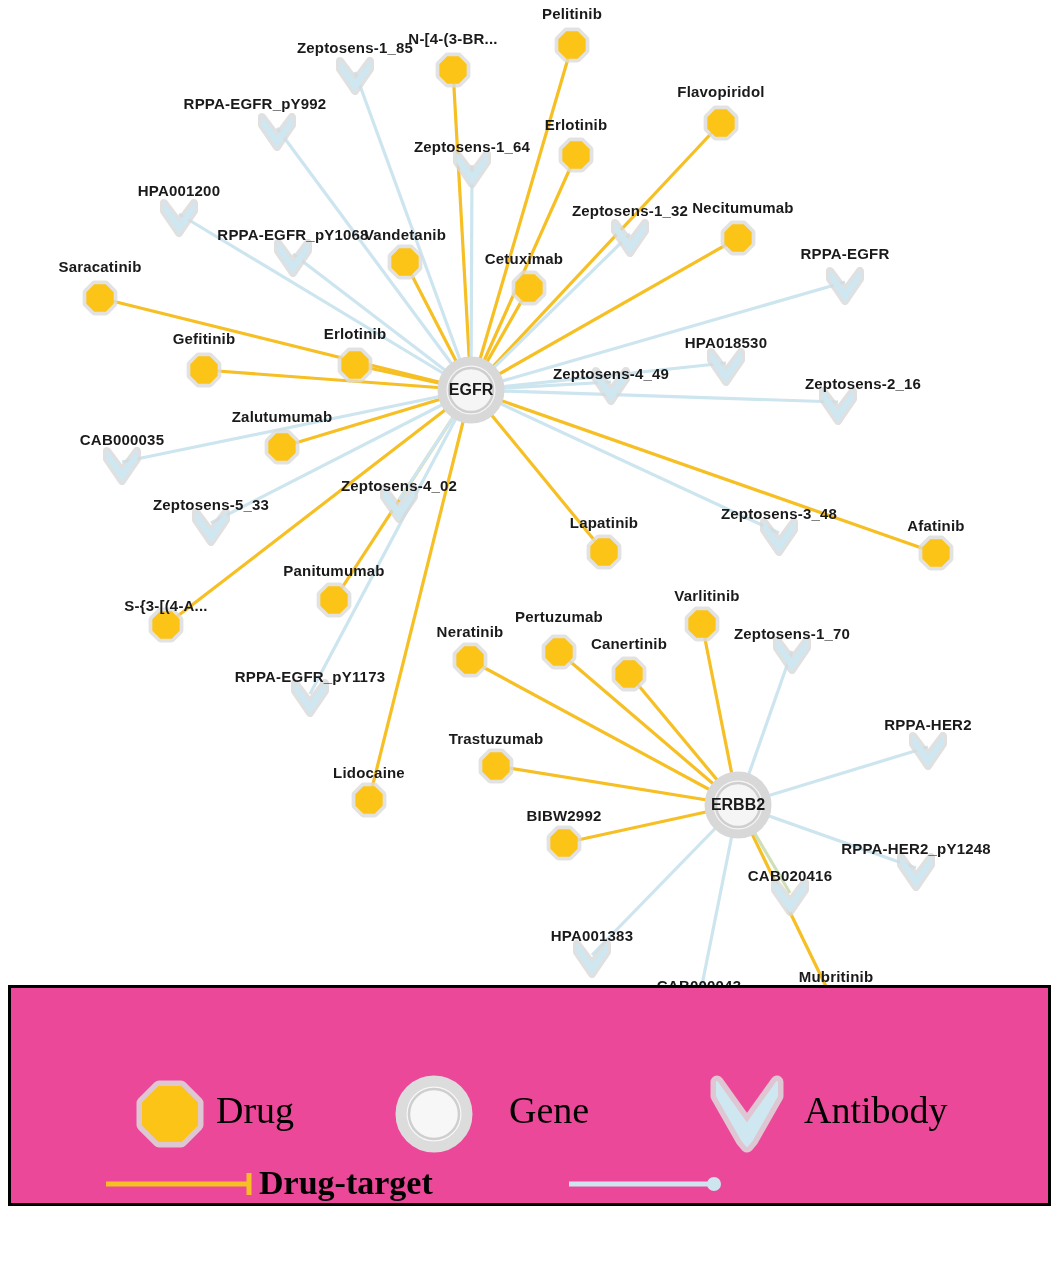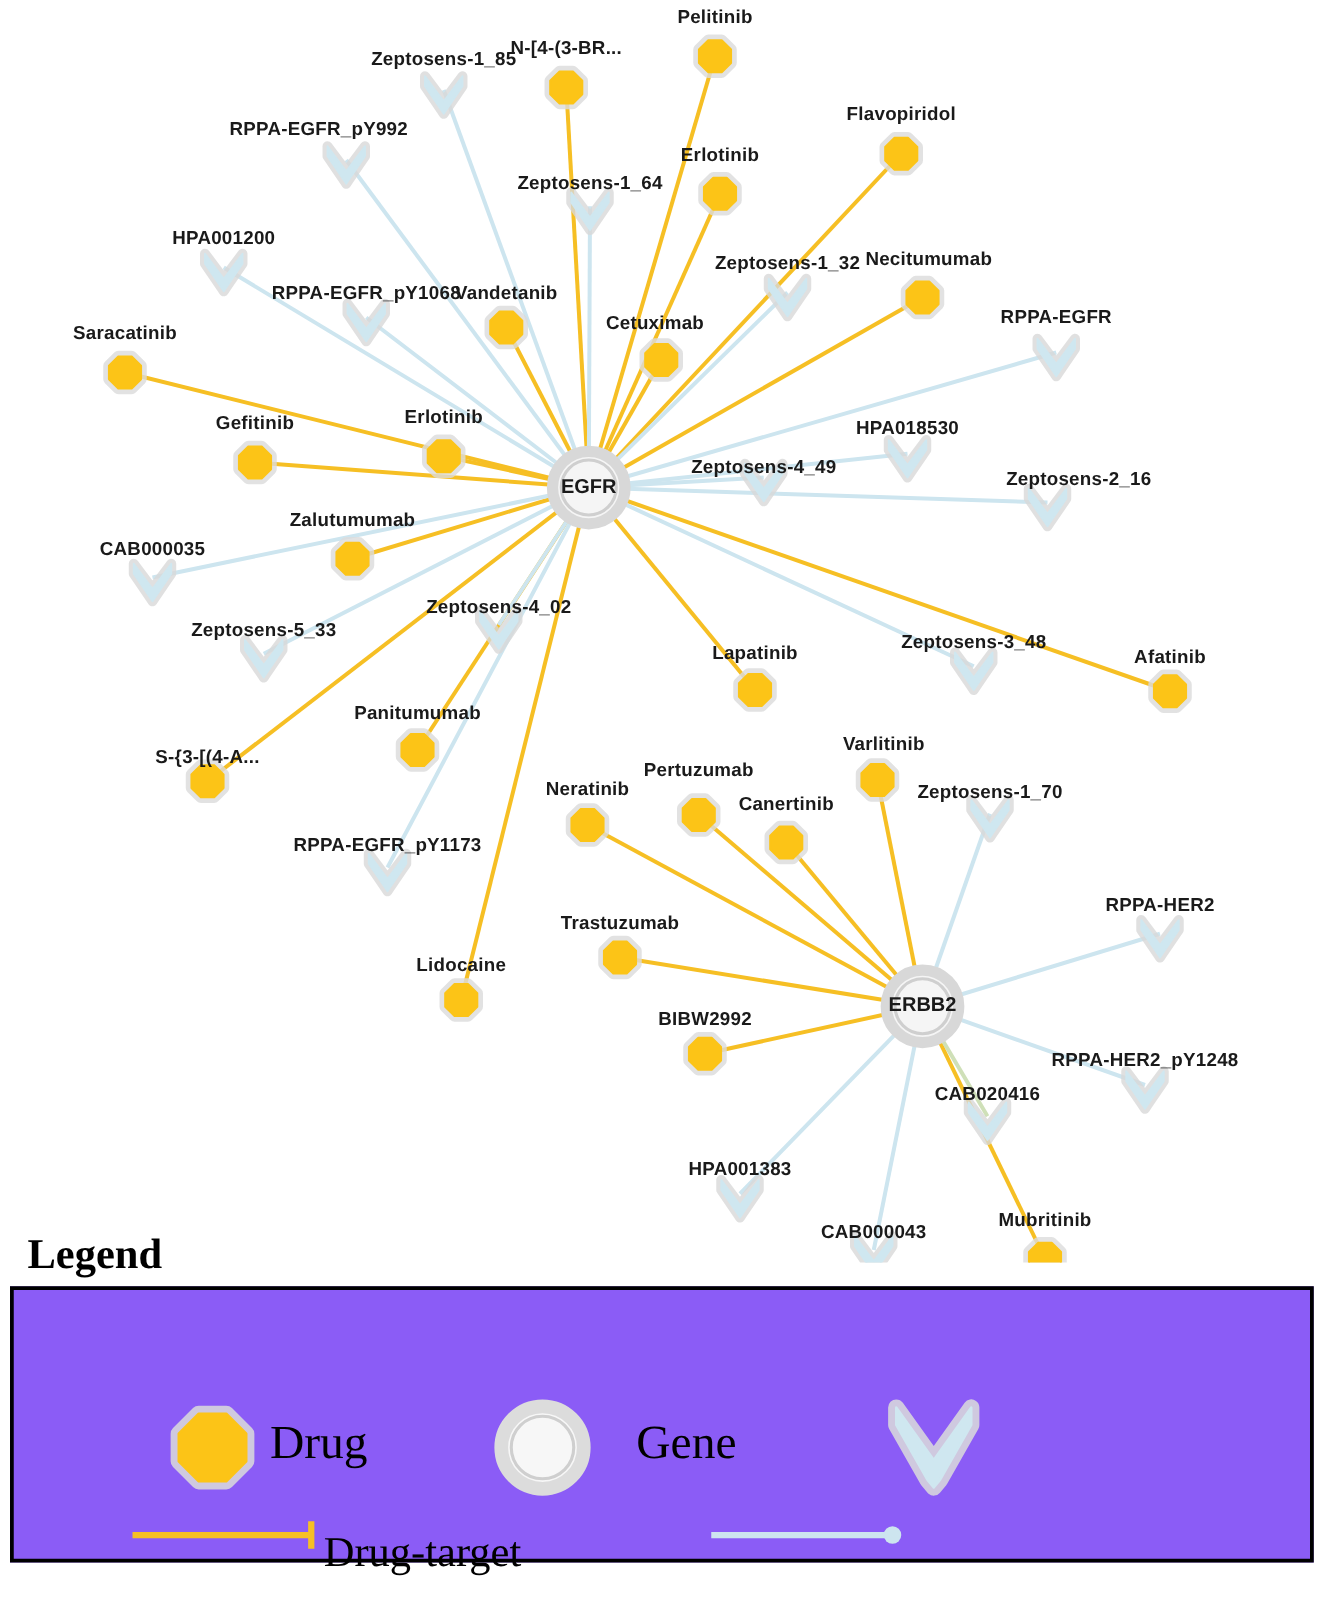--- a/index.html
+++ b/index.html
@@ -52,21 +52,21 @@
     font-weight: bold;
     color: #000;
     margin-left: 22px;
     margin-bottom: 6px;
   }
   #legend-box {
     margin: 0 8px;
     border: 3px solid #000;
     height: 215px;
     position: relative;
-    background: #8b5cf6;
+    background: #ec4899;
   }
   .legend-text {
     font-family: "Liberation Serif", serif;
     font-size: 38px;
     color: #000;
     position: absolute;
     white-space: nowrap;
   }
   .legend-text.small {
     font-size: 34px;
@@ -354,21 +354,20 @@
       <div class="node-label" style="left: 916px; top: 857px;">RPPA-HER2_pY1248</div>
       <div class="node-label" style="left: 790px; top: 884px;">CAB020416</div>
       <div class="node-label" style="left: 592px; top: 944px;">HPA001383</div>
       <div class="node-label" style="left: 699px; top: 994px;">CAB000043</div>
       <div class="gene-label" style="left: 471px; top: 390px;">EGFR</div>
       <div class="gene-label" style="left: 738px; top: 805px;">ERBB2</div>
     </div>
 </div>
 
 <div id="legend-wrap">
-  <div id="legend-title">Legend</div>
   <div id="legend-box">
     <svg width="1040" height="210" viewBox="0 0 1040 210">
 
       <g>
         <polygon points="148,99 170,99 186,115 186,137 170,153 148,153 132,137 132,115" fill="#dcdcdc" stroke="#dcdcdc" stroke-width="13" stroke-linejoin="round" opacity="0.85"></polygon>
         <polygon points="148,99 170,99 186,115 186,137 170,153 148,153 132,137 132,115" fill="#fcc417" stroke="#fcc417" stroke-width="2" stroke-linejoin="round"></polygon>
       </g>
 
       <g>
         <circle cx="423" cy="126" r="33" fill="#f7f7f7" stroke="#dcdcdc" stroke-width="11"></circle>
@@ -385,15 +384,16 @@
         <line x1="238" y1="185" x2="238" y2="207" stroke="#f6bf24" stroke-width="5"></line>
       </g>
 
       <g>
         <line x1="558" y1="196" x2="700" y2="196" stroke="#cde5ef" stroke-width="5"></line>
         <circle cx="703" cy="196" r="7" fill="#cde5ef"></circle>
       </g>
     </svg>
     <div class="legend-text" style="left:205px; top:100px;">Drug</div>
     <div class="legend-text" style="left:498px; top:100px;">Gene</div>
-    <div class="legend-text small" style="left:248px; top:192px;">Drug-target</div>
+    <div class="legend-text" style="left:793px; top:100px;">Antibody</div>
+    <div class="legend-text small" style="left:248px; top:176px;font-weight:bold;">Drug-target</div>
   </div>
 </div>
 
 </body></html>

